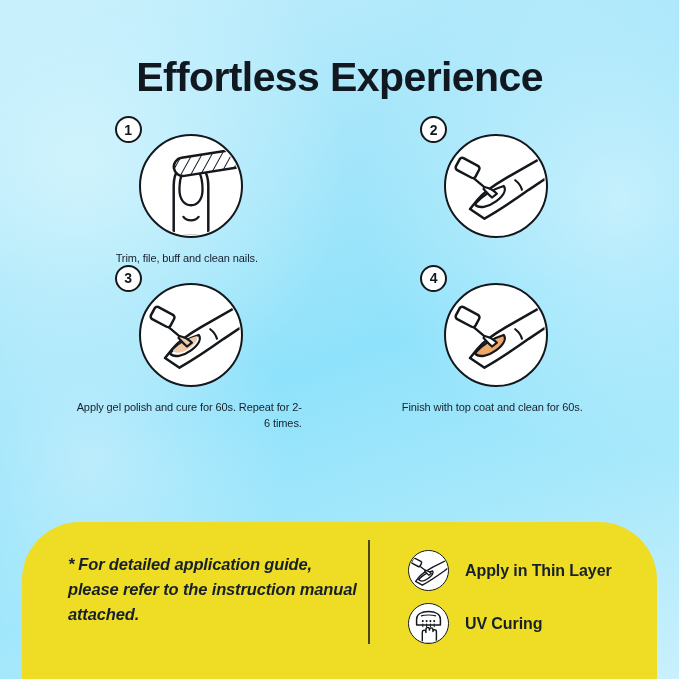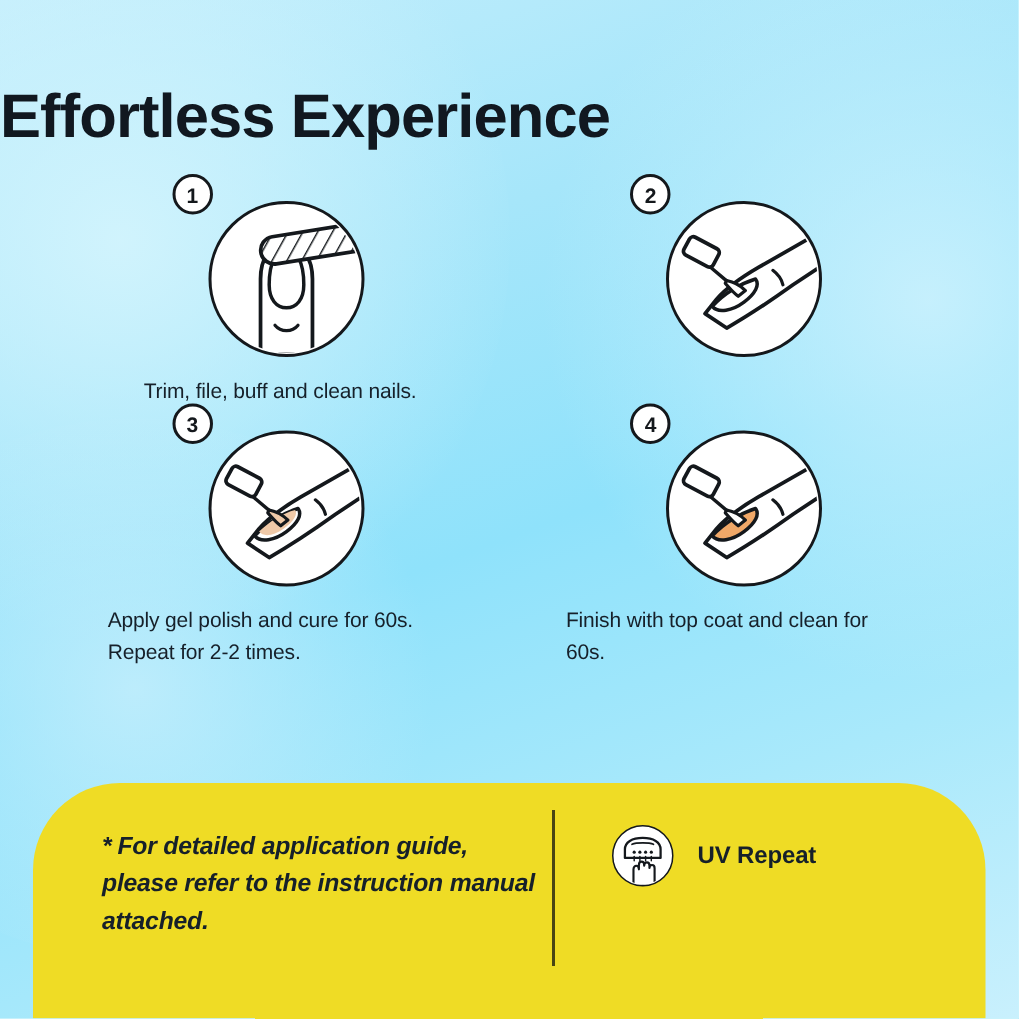--- a/index.html
+++ b/index.html
@@ -61,21 +61,21 @@
     width: 100%;
     height: 100%;
   }
 
   
   .title {
     position: absolute;
     top: 54px;
     left: 0;
     width: 679px;
-    text-align: left;
+    text-align: center;
     font-size: 41px;
     font-weight: 700;
     letter-spacing: -0.6px;
     color: #111820;
     font-family: "Liberation Sans", sans-serif;
   }
 
   
   .steps {
     position: absolute;
@@ -128,22 +128,22 @@
     box-sizing: border-box;
     display: flex;
     align-items: center;
     justify-content: center;
     font-size: 14px;
     font-weight: 600;
     color: #14181c;
     z-index: 3;
   }
   .step-caption {
-    text-align: left;
-    font-size: 14px;
+    text-align: right;
+    font-size: 11px;
     line-height: 1.5;
     color: #16202a;
     max-width: 230px;
     letter-spacing: -0.1px;
   }
 
   
   .footer-panel {
     position: absolute;
     left: 22px;
@@ -317,21 +317,21 @@
                 <path d="M30 71 C38 62 50 55 60 52 C63 56 60 62 52 68 C44 74 34 76 30 71 Z" fill="#ffffff" stroke="#14181c" stroke-width="2.4" stroke-linejoin="round"></path>
                 <path d="M33 68 C40 61 50 55 58 53 C60 56 57 61 50 66 C43 71 36 72 33 68 Z" fill="#efc9a8" stroke="none"></path>
                 <path d="M72 46 C76 49 78 52 79 56" fill="none" stroke="#14181c" stroke-width="2.2" stroke-linecap="round"></path>
                 <rect x="11" y="26" width="23" height="14" rx="3" transform="rotate(28 22 33)" fill="#ffffff" stroke="#14181c" stroke-width="2.6"></rect>
                 <line x1="29" y1="44" x2="42" y2="55" stroke="#14181c" stroke-width="2.4" stroke-linecap="round"></line>
                 <path d="M40 53 C45 54 50 57 53 60 L48 64 C44 61 41 57 39 55 Z" fill="#efc9a8" stroke="#14181c" stroke-width="2.2" stroke-linejoin="round"></path>
               </g>
             </svg>
           </div>
         </div>
-        <div class="step-caption">Apply gel polish and cure for 60s. Repeat for 2-2 times.</div>
+        <div class="step-caption">Apply gel polish and cure for 60s. Repeat for 2-6 times.</div>
       </div>
 
       <div class="step">
         <div class="step-icon-wrap">
           <div class="step-badge">4</div>
           <div class="step-circle">
             <svg viewBox="0 0 104 104" xmlns="http://www.w3.org/2000/svg">
               <defs>
                   <clipPath id="clipStep4">
                     <circle cx="52" cy="52" r="51"></circle>
@@ -359,20 +359,43 @@
       <div class="footer-inner">
 
         <div class="footer-note">
           <span class="asterisk">*</span><span>For detailed application guide, please refer to the instruction manual attached.</span>
         </div>
 
         <div class="footer-divider"></div>
 
         <div class="footer-features">
 
+          <div class="feature-row">
+            <div class="feature-icon">
+              <svg viewBox="0 0 41 41" xmlns="http://www.w3.org/2000/svg">
+                <defs>
+                    <clipPath id="clipF1">
+                      <circle cx="20.5" cy="20.5" r="20"></circle>
+                    </clipPath>
+                  </defs>
+                <g clip-path="url(#clipF1)">
+                  <rect width="41" height="41" fill="#ffffff"></rect>
+
+                  <path d="M41 9 L25 17 C18 21 13 24 10 28 L7 32 L14 36 C21 32 30 26 37 21 L41 18 Z" fill="#ffffff" stroke="#14181c" stroke-width="1.5" stroke-linejoin="round"></path>
+
+                  <path d="M10 30 C14 26 20 22 25 21 C26 23 24 26 20 29 C16 32 12 32 10 30 Z" fill="#ffffff" stroke="#14181c" stroke-width="1.4" stroke-linejoin="round"></path>
+
+                  <rect x="3" y="9" width="10" height="6" rx="1.5" transform="rotate(28 8 12)" fill="#ffffff" stroke="#14181c" stroke-width="1.5"></rect>
+                  <line x1="11.5" y1="16" x2="18" y2="21" stroke="#14181c" stroke-width="1.4" stroke-linecap="round"></line>
+                  <path d="M17 20 C19.5 20.5 22 22 23.5 23.5 L21 25.5 C19 24 17.5 22 16.5 21 Z" fill="#ffffff" stroke="#14181c" stroke-width="1.3" stroke-linejoin="round"></path>
+                </g>
+              </svg>
+            </div>
+            <div class="feature-label">Apply in Thin Layer</div>
+          </div>
 
           <div class="feature-row">
             <div class="feature-icon">
               <svg viewBox="0 0 41 41" xmlns="http://www.w3.org/2000/svg">
                 <defs>
                     <clipPath id="clipF2">
                       <circle cx="20.5" cy="20.5" r="20"></circle>
                     </clipPath>
                   </defs>
                 <g clip-path="url(#clipF2)">
@@ -392,21 +415,21 @@
                   <line x1="22.5" y1="21" x2="22.5" y2="24" stroke="#14181c" stroke-width="1" stroke-linecap="round"></line>
                   <line x1="26.5" y1="21" x2="26.5" y2="24" stroke="#14181c" stroke-width="1" stroke-linecap="round"></line>
 
                   <path d="M14 41 L14 30 C14 28.5 15 27.5 16 27.5 C17 27.5 17.8 28.5 17.8 30
                            L17.8 27 C17.8 25.6 18.7 24.6 19.7 24.6 C20.7 24.6 21.5 25.6 21.5 27
                            L21.5 27.5 C21.5 26.1 22.4 25.1 23.4 25.1 C24.4 25.1 25.2 26.1 25.2 27.5
                            L25.2 29 C25.2 27.8 26 27 27 27 C28 27 28.8 27.9 28.8 29.2 L28.8 41 Z" fill="#ffffff" stroke="#14181c" stroke-width="1.5" stroke-linejoin="round"></path>
                 </g>
               </svg>
             </div>
-            <div class="feature-label">UV Repeat</div>
+            <div class="feature-label">UV Curing</div>
           </div>
 
         </div>
       </div>
     </div>
 
   </div>
 </div>
 
 </body></html>

